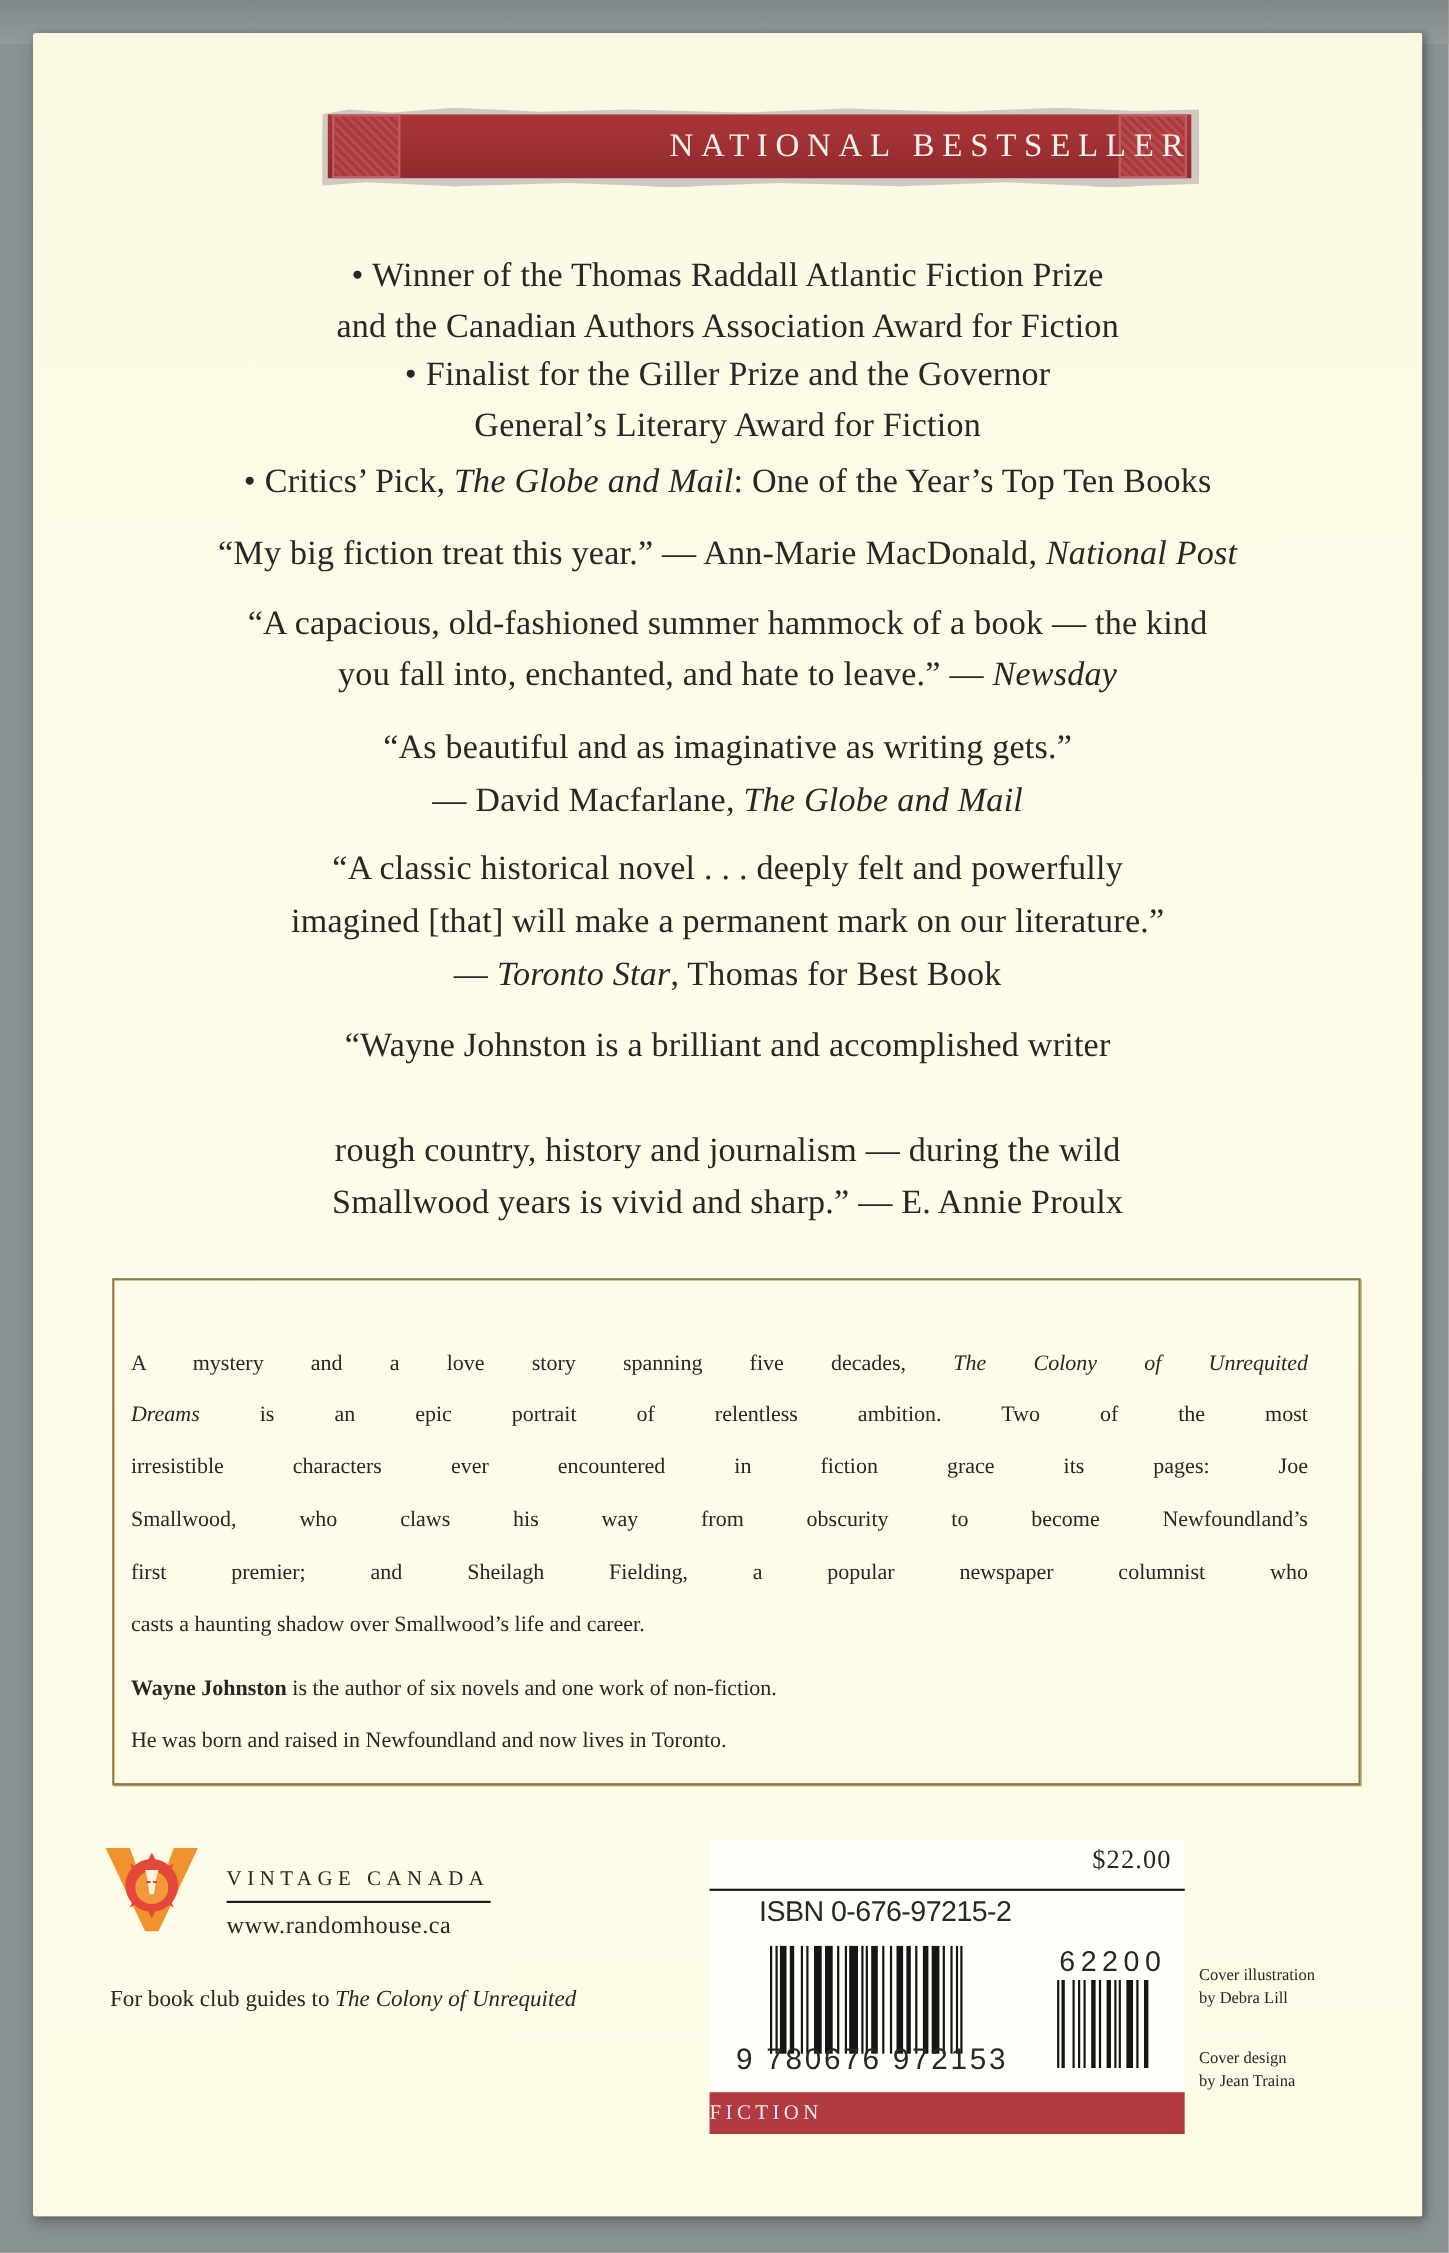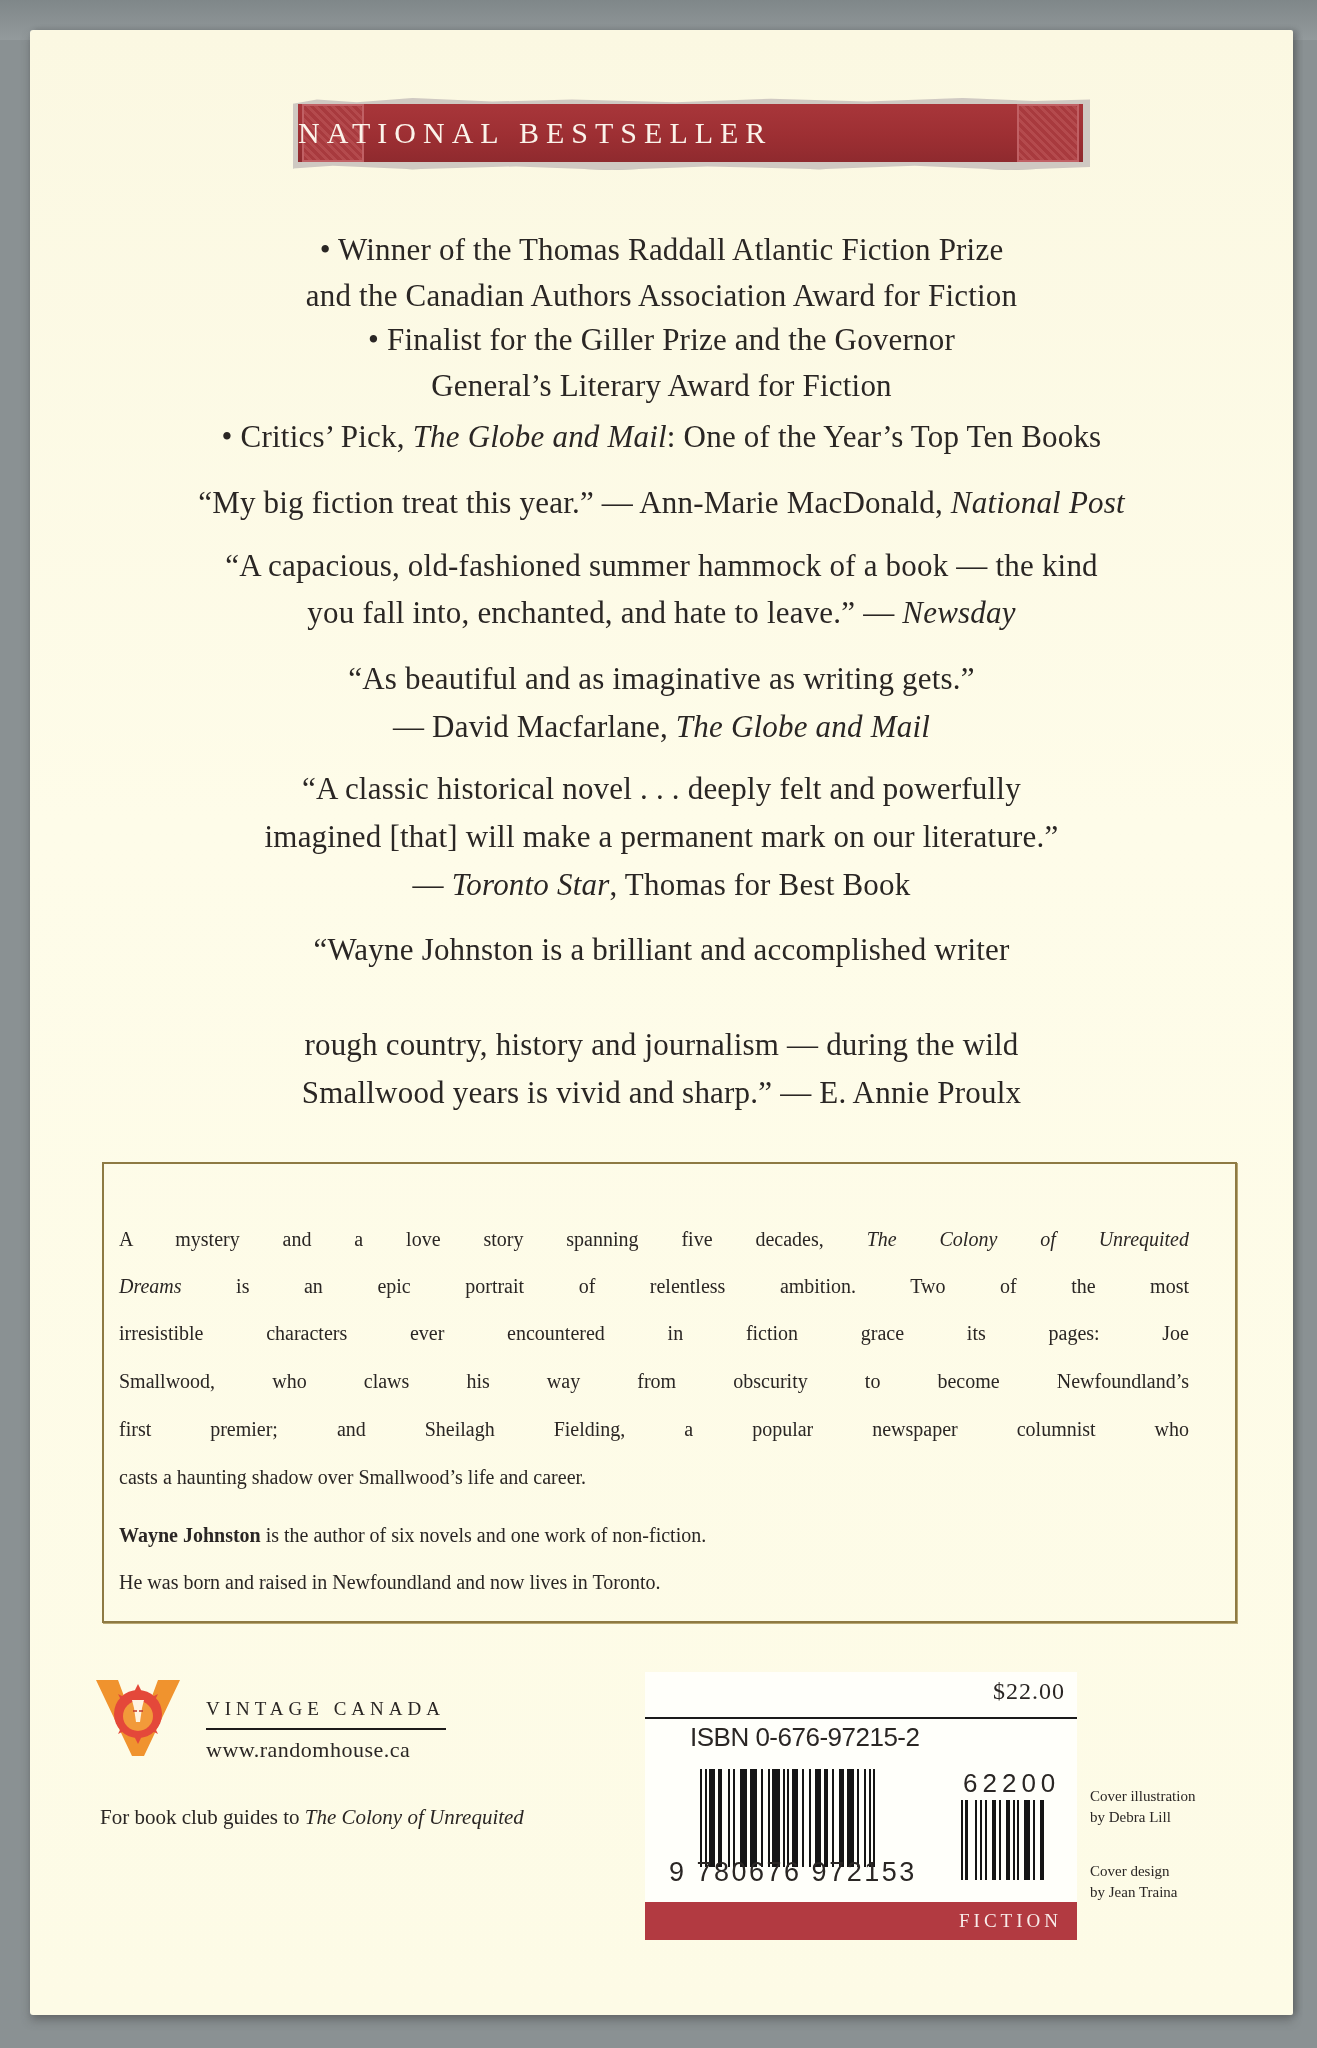--- a/index.html
+++ b/index.html
@@ -42,21 +42,21 @@
     position: absolute; left: 268px; top: 74px; width: 785px; height: 58px;
     background: linear-gradient(180deg, #a8363a 0%, #9d2f33 55%, #8f2a2e 100%);
   }
   .banner-stamp {
     position: absolute; top: 74px; width: 62px; height: 58px;
     background: repeating-linear-gradient(45deg, #a83a3e 0 3px, #b44a4d 3px 6px);
     border: 2px solid #c06064;
   }
   .banner-text {
     position: absolute; left: 268px; top: 78px; width: 785px; height: 50px;
-    text-align: left;
+    text-align: right;
     color: #fbf3ea;
     font-family: "Liberation Serif", "DejaVu Serif", serif;
     font-size: 30px; line-height: 50px;
     letter-spacing: 7px;
   }
   
   .desc-box {
     position: absolute; left: 72px; top: 1132px; width: 1135px; height: 461px;
     border: 2px solid #8e7a43;
     box-shadow: 1px 1px 0 #b9a872;
@@ -101,21 +101,21 @@
   .bar { height: 100%; background: #151515; }
   .barcode-digits { position: absolute; left: 24px; top: 185px; font-family: "Liberation Sans", sans-serif; font-size: 27px; letter-spacing: 2.5px; background: transparent; }
   .addon-digits { position: absolute; left: 318px; top: 96px; font-family: "Liberation Sans", sans-serif; font-size: 26px; letter-spacing: 5px; }
   .addon { position: absolute; left: 316px; top: 128px; width: 108px; height: 80px; display:flex; }
   .fiction-bar {
     position: absolute; left: 0; right: 0; top: 230px; height: 38px;
     background: #b23a41;
     color: #f8ecea;
     font-family: "Liberation Serif", serif;
     font-size: 19px; letter-spacing: 4px;
-    text-align: right; padding-right: 15px; line-height: 38px;
+    padding-right: 15px; line-height: 38px;
   }
   .credits {
     position: absolute; left: 1060px; width: 190px; text-align: left;
     font-family: "Liberation Serif", "DejaVu Serif", serif;
     font-size: 15px; line-height: 21px;
   }
 </style>
 </head>
 <body>
 

